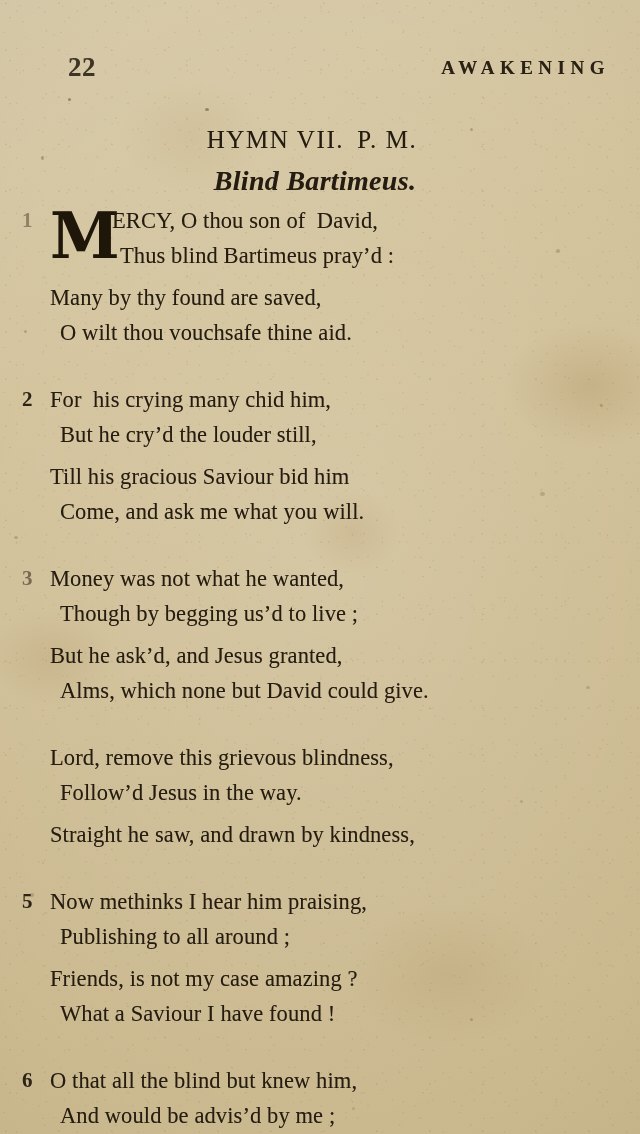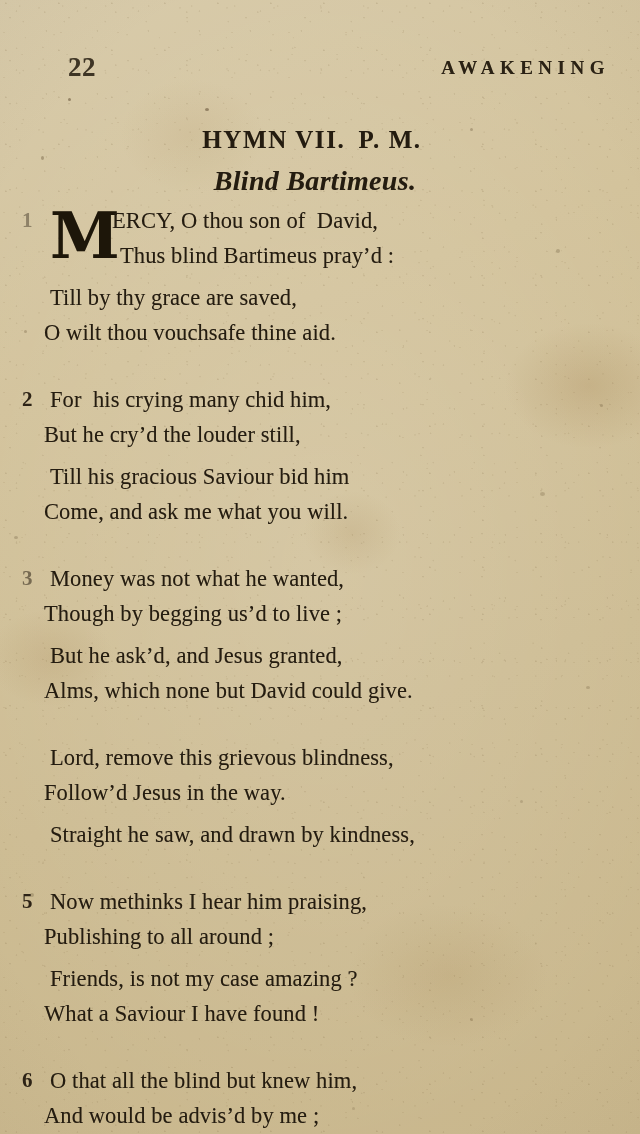--- a/index.html
+++ b/index.html
@@ -94,21 +94,21 @@
     color: #2a2114;
   }
 
   #hymn-title {
     position: absolute;
     left: 0; right: 0;
     top: 126px;
     text-align: center;
     padding-right: 16px;
     font-size: 25px;
-    font-weight: 700;
+    font-weight: 400;
     letter-spacing: 1.6px;
     color: #241c10;
   }
   #hymn-title .gap { display: inline-block; width: 13px; }
 
   #hymn-subtitle {
     position: absolute;
     left: 0; right: 0;
     top: 165px;
     text-align: center;
@@ -136,21 +136,21 @@
   .vline {
     position: relative;
     height: 35px;
     line-height: 35px;
     font-size: 22.5px;
     letter-spacing: 0.1px;
     white-space: pre;
     color: #241c10;
   }
   .vline.odd  { padding-left: 50px; margin-top: 7px; }
-  .vline.even { padding-left: 44px; }
+  .vline.even { padding-left: 60px; }
 
   .stanza-num {
     position: absolute;
     left: 22px;
     top: 0;
     height: 35px;
     line-height: 35px;
     font-size: 21px;
     font-weight: 700;
     color: #2d2316;
@@ -216,21 +216,21 @@
     </div>
 
     <div id="hymn-subtitle">Blind Bartimeus.</div>
 
     <div id="stanzas">
         <div class="stanza" id="stanza-1">
           <div class="stanza-num faint">1</div>
           <div id="dropcap">M</div>
           <div class="vline odd first">ERCY, O thou son of  David,</div>
           <div class="vline even second">Thus blind Bartimeus pray’d :</div>
-          <div class="vline odd">Till by thy grace are saved,</div>
+          <div class="vline odd">Many by thy found are saved,</div>
           <div class="vline even">O wilt thou vouchsafe thine aid.</div>
         </div>
         <div class="stanza" id="stanza-2">
           <div class="stanza-num">2</div>
           <div class="vline odd">For  his crying many chid him,</div>
           <div class="vline even">But he cry’d the louder still,</div>
           <div class="vline odd">Till his gracious Saviour bid him</div>
           <div class="vline even">Come, and ask me what you will.</div>
         </div>
         <div class="stanza" id="stanza-3">

